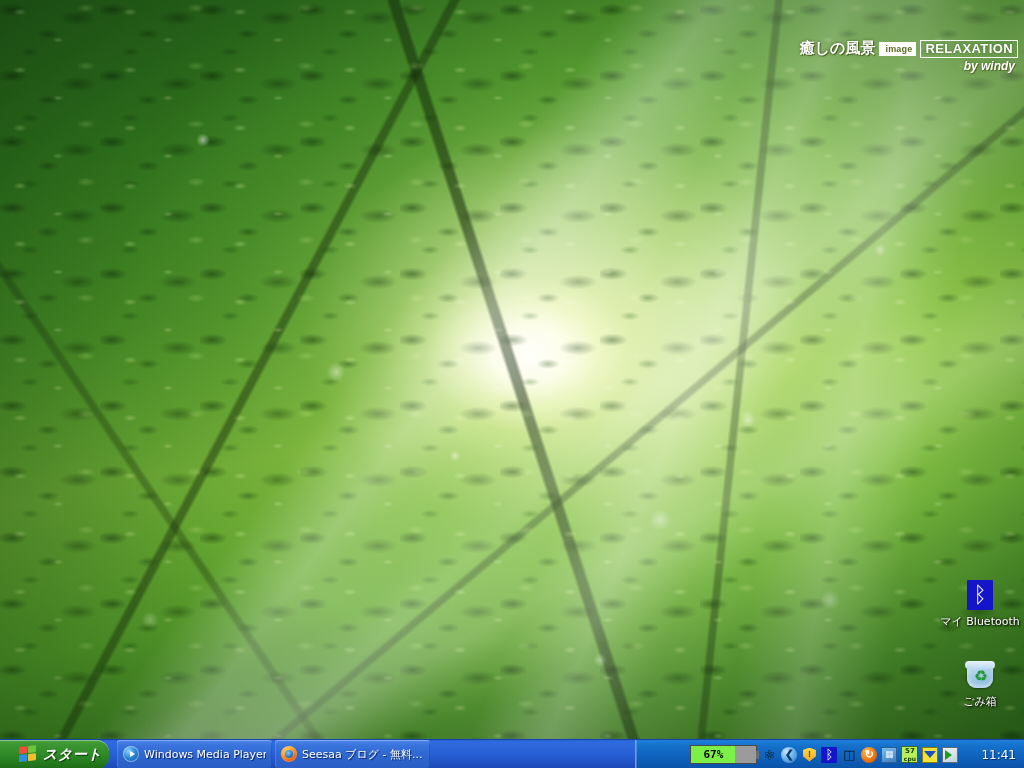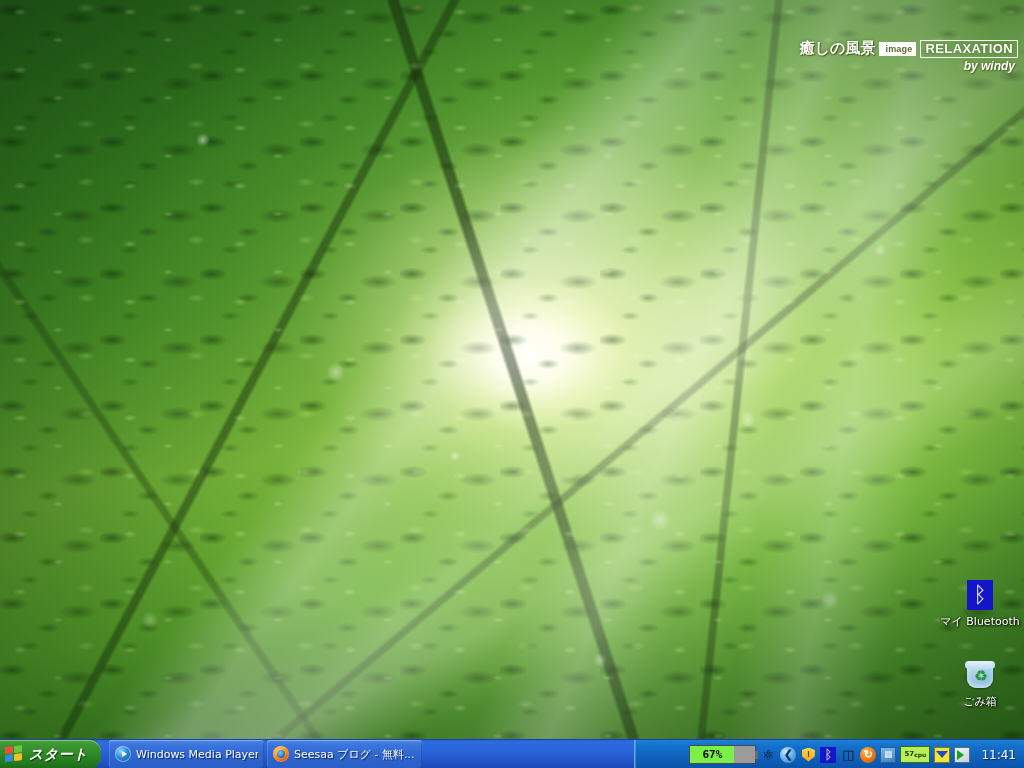--- a/index.html
+++ b/index.html
@@ -159,24 +159,24 @@
 
   
   #taskbar {
     position:absolute; left:0; bottom:0; width:1024px; height:29px;
     background:linear-gradient(180deg,#2b62d4 0%, #2f6ade 8%, #2a63d9 40%, #2356c9 72%, #1a49b8 100%);
     border-top:1px solid #1343b3;
     display:flex; align-items:stretch;
   }
   
   #start-button {
-    width:101px; height:29px; flex:0 0 auto; position:relative;
+    width:109px; height:29px; flex:0 0 auto; position:relative;
     background:linear-gradient(180deg,#4aa43c 0%, #3d9733 14%, #2f8a27 48%, #247a1d 78%, #1d6b16 100%);
     border-radius:0 12px 12px 0;
-    display:flex; align-items:center; gap:5px; padding-left:5px;
+    display:flex; align-items:center; gap:5px; padding-left:19px;
     box-shadow:inset 0 1px 0 rgba(255,255,255,0.35);
     cursor:pointer;
   }
   #start-button .flag {
     width:19px; height:18px; position:relative; flex:0 0 auto;
     transform:skewY(-7deg);
   }
   .flag i {
     position:absolute; width:8px; height:7px; display:block; border-radius:1px;
   }
@@ -285,22 +285,22 @@
     border-radius:50%; background:radial-gradient(circle at 35% 30%, #ffb64e 0%, #f07c12 50%, #c04e03 100%);
     display:flex; align-items:center; justify-content:center;
     color:#ffffff; font-size:11px; font-weight:bold; line-height:11px;
   }
   .ti-blue-sq {
     background:linear-gradient(160deg,#7fbfe8 0%, #3d7fbf 100%);
     border:1px solid #2a5f93; display:flex; align-items:center; justify-content:center;
     color:#eaf4ff; font-size:9px; line-height:9px;
   }
   #cpu-meter {
-    width:30px; height:17px; background:#b9f05a; border:1px solid #3b6b14;
-    display:flex; flex-direction:row; align-items:center; justify-content:center;
+    width:17px; height:17px; background:#b9f05a; border:1px solid #3b6b14;
+    display:flex; flex-direction:column; align-items:center; justify-content:center;
     cursor:pointer; line-height:7px;
   }
   #cpu-value { color:#103a00; font-size:7px; font-weight:bold; font-family:"DejaVu Sans", sans-serif; }
   #cpu-label { color:#103a00; font-size:6px; font-weight:bold; font-family:"DejaVu Sans", sans-serif; }
   .ti-yellow {
     background:#f2e23c; border:1px solid #8a7a08;
     display:flex; align-items:center; justify-content:center;
   }
   .ti-yellow::after {
     content:""; width:0; height:0;
@@ -308,21 +308,21 @@
   }
   .ti-green-doc {
     background:linear-gradient(160deg,#eef4f7 0%, #c3d3dc 100%);
     border:1px solid #5a6f7a; display:flex; align-items:center; justify-content:center;
   }
   .ti-green-doc::after {
     content:""; width:0; height:0; margin-right:3px;
     border-left:7px solid #1aa01a; border-top:5px solid transparent; border-bottom:5px solid transparent;
   }
   #tray-clock {
-    color:#ffffff; font-size:12px; line-height:14px; margin-left:7px; margin-right:2px;
+    color:#ffffff; font-size:12px; line-height:14px; margin-left:19px; margin-right:2px;
     font-family:"DejaVu Sans", sans-serif;
     text-shadow:1px 1px 1px rgba(0,20,70,0.7);
     cursor:default;
   }
 </style>
 </head>
 <body>
 
 <div id="desktop">
   <div class="canopy" id="leafTexA"></div>

